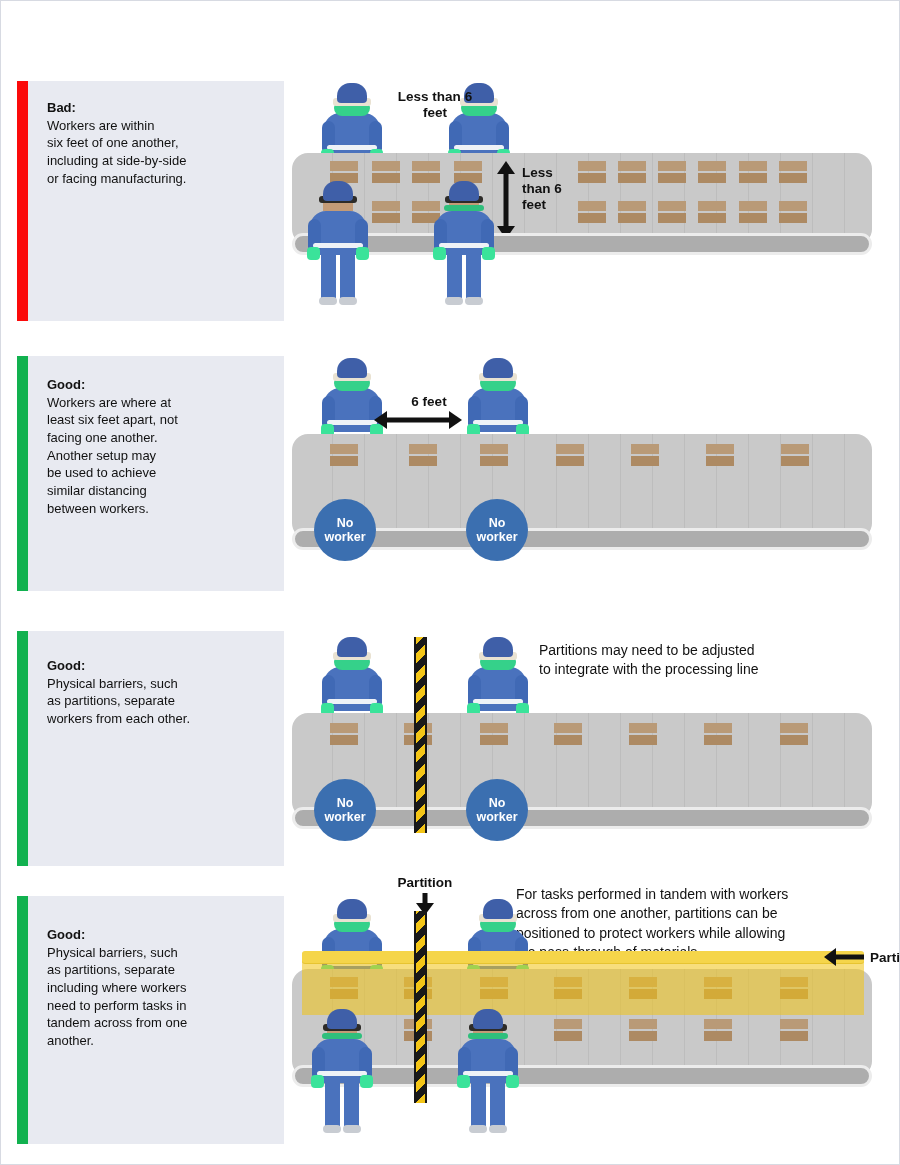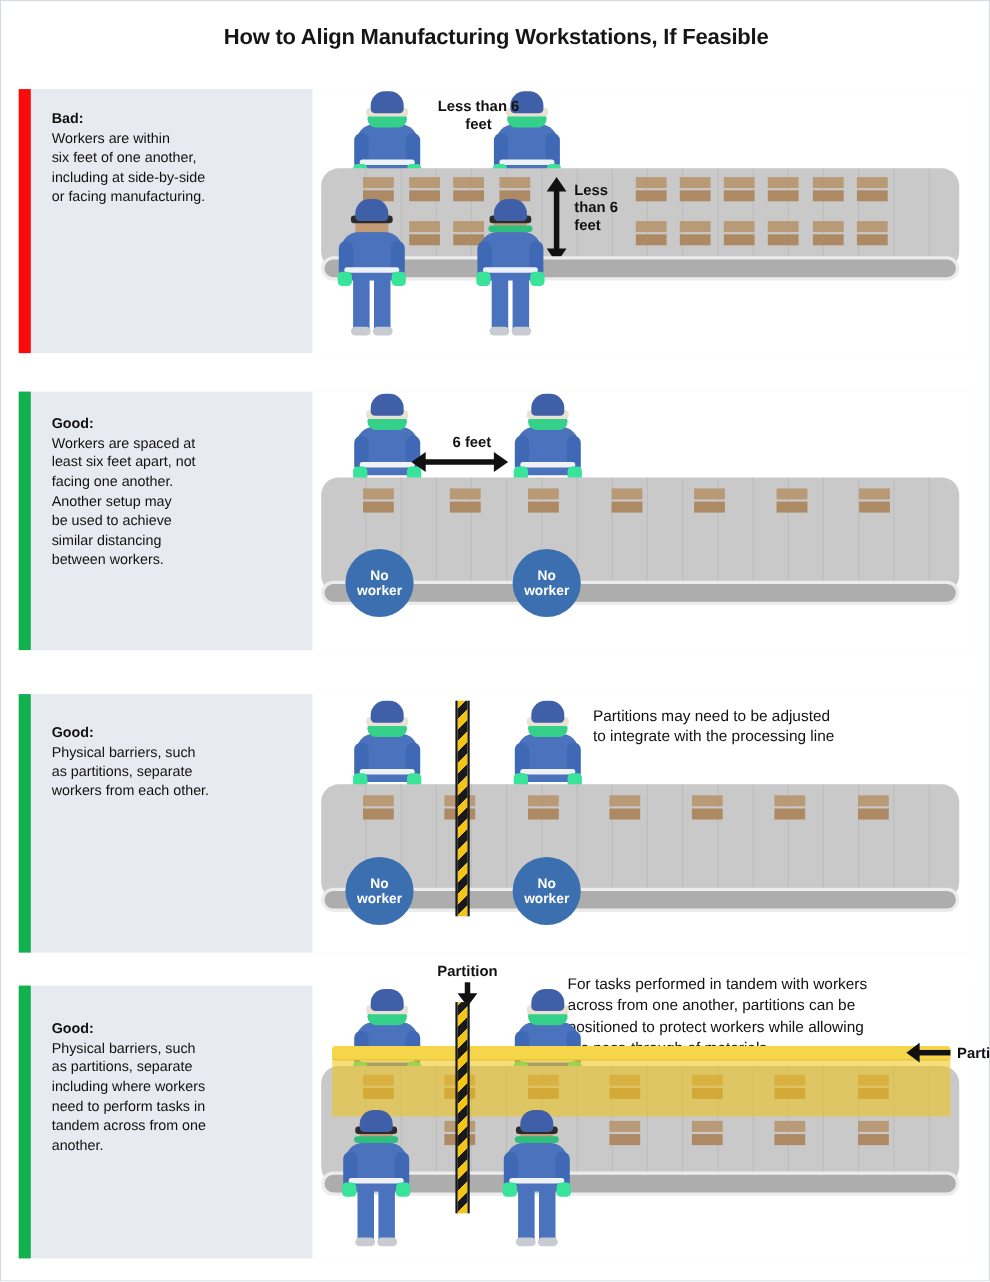--- a/index.html
+++ b/index.html
@@ -141,21 +141,20 @@
        height:5px;background:#111;}
   .arrowH .head{position:absolute;top:50%;transform:translateY(-50%);
        width:0;height:0;border-top:9px solid transparent;
        border-bottom:9px solid transparent;}
 </style>
 </head>
 <body>
 
 <div class="page">
 
-  <div class="title">How to Align Manufacturing Workstations, If Feasible</div>
 
   <div class="panel" style="top:80px;height:240px;">
     <div class="bandbg"></div>
     <div class="illo-bg"></div>
     <div class="accent red"></div>
 
     <div class="txt" style="top:18px;">
       <b>Bad:</b>
       <span>Workers are within</span>
       <span>six feet of one another,</span>
@@ -303,21 +302,21 @@
     </div>
   </div>
 
   <div class="panel" style="top:355px;height:235px;">
     <div class="bandbg"></div>
     <div class="illo-bg"></div>
     <div class="accent green"></div>
 
     <div class="txt" style="top:20px;">
       <b>Good:</b>
-      <span>Workers are spaced at</span>
+      <span>Workers are where at</span>
       <span>least six feet apart, not</span>
       <span>facing one another.</span>
       <span>Another setup may</span>
       <span>be used to achieve</span>
       <span>similar distancing</span>
       <span>between workers.</span>
     </div>
 
     <div class="canvas">
 

